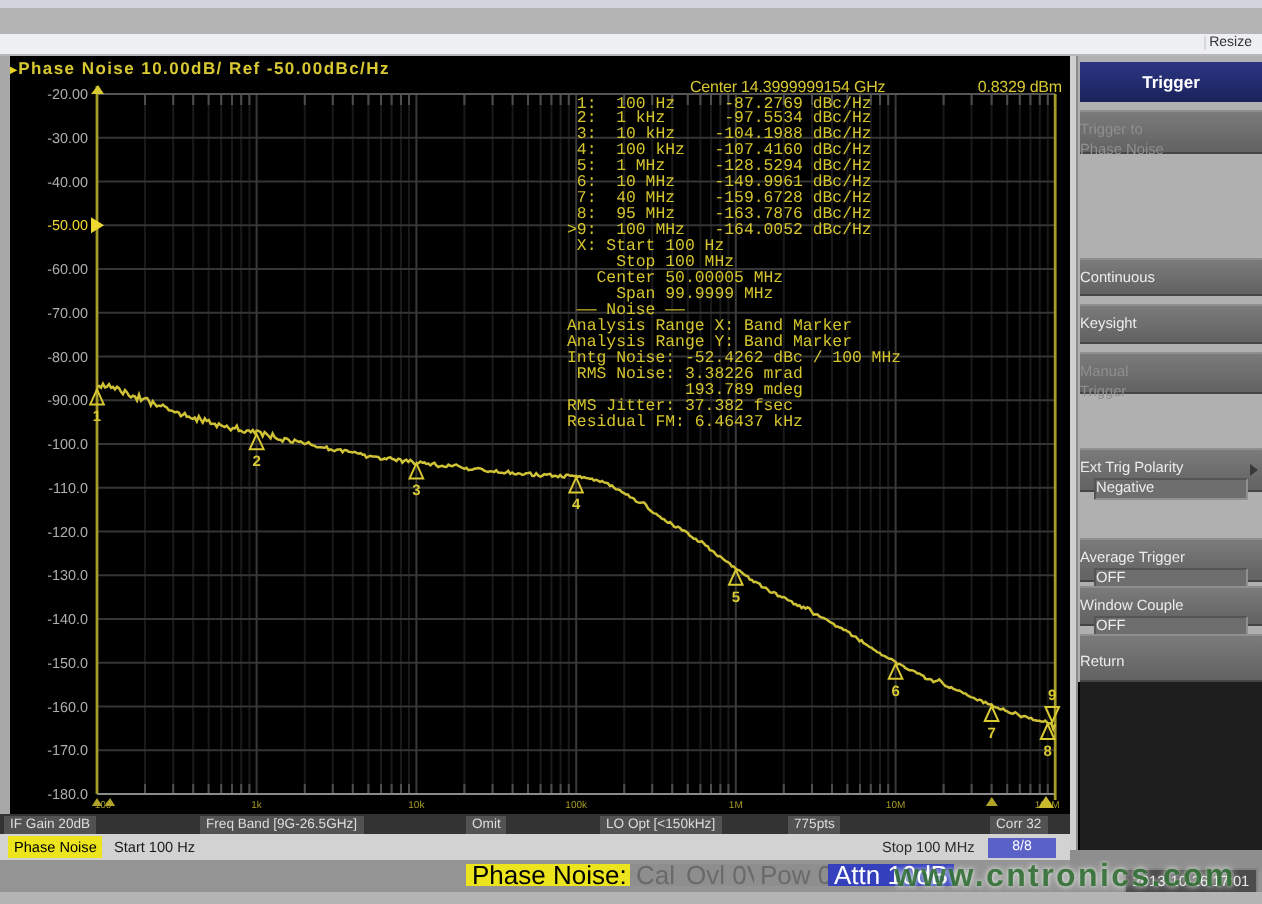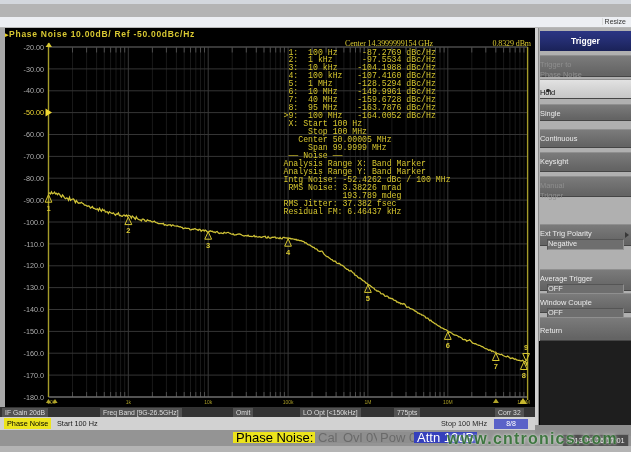--- a/index.html
+++ b/index.html
@@ -17,21 +17,21 @@
 #winbtns i {display:inline-block;width:4px;height:3px;border-radius:50%;background:#aab6c4;margin-left:6px}
 #menubar {position:absolute;left:0;top:17px;width:631px;height:11px;background:#edeff3;
   border-bottom:1px solid #b8b8b8}
 #resize {position:absolute;right:3px;top:1px;font-size:7px;color:#333;padding:0 2px;border-left:1px solid #d8d8d8}
 
 #screen {position:absolute;left:0;top:28px;width:631px;height:418px;background:#000}
 #lframe {position:absolute;left:0;top:28px;width:5px;height:379px;background:#a8a8a8}
 #plot {position:absolute;left:0;top:28px}
 #hdr {position:absolute;left:3px;top:28.5px;color:#d8c832;font-size:8.5px;letter-spacing:0.72px;font-weight:bold;white-space:pre}
 #hdr .tri {color:#e8d020;font-size:7px}
-#cline {position:absolute;left:345px;top:39px;width:186px;color:#d8c832;font-family:Liberation Serif, serif;font-size:8px;letter-spacing:-0.1px;white-space:pre}
+#cline {position:absolute;left:345px;top:39px;width:186px;color:#d8c832;font-family:Liberation Sans, sans-serif;font-size:8px;letter-spacing:-0.1px;white-space:pre}
 #cline b {position:absolute;right:0;top:0;font-weight:normal}
 #mtable {position:absolute;left:283.5px;top:48.5px;color:#d6c62e;font-family:"Liberation Mono",monospace;
   font-size:8.2px;line-height:7.95px;white-space:pre;letter-spacing:0}
 
 #bar1 {position:absolute;left:0;top:407px;width:536px;height:10px;background:#333;color:#ddd;font-size:6.8px}
 #bar1 span {position:absolute;top:0.5px;height:9px;line-height:9px;background:#525252;padding:0 3px}
 #bar2 {position:absolute;left:0;top:417px;width:536px;height:13px;background:#d2d2d2;font-size:7.5px;color:#1a1a1a}
 #pn1 {position:absolute;left:4px;top:1px;height:11px;line-height:11px;background:#ece41c;color:#000;padding:0 3px;font-size:7.3px}
 #start1 {position:absolute;left:57px;top:1px;line-height:11px;font-size:7.3px}
 #stop1 {position:absolute;left:441px;top:1px;line-height:11px;font-size:7.3px;color:#2a2a2a}
@@ -339,22 +339,20 @@
     <span class="chip" id="c1">Cal</span>
     <span class="chip" id="c2">Ovl 0V</span>
     <span class="chip" id="c3">Pow 0V</span>
     <span class="chip" id="attn">Attn 10dB</span>
   </div>
   <div id="lframe"></div>
   <div id="sbar"></div>
   <div id="sstrip"></div>
 <div class="sbhead">Trigger</div>
 <div class="btn dis" style="top:55px;height:22px">Trigger to<br>Phase Noise</div>
-<div class="btn hold" style="top:79px;height:20px"><span class="dot"></span><span class="holdtxt">Hold</span></div>
-<div class="btn" style="top:104px;height:17px">Single</div>
 <div class="btn" style="top:129px;height:19px">Continuous</div>
 <div class="btn" style="top:152px;height:20px">Keysight</div>
 <div class="btn dis" style="top:176px;height:21px">Manual<br>Trigger</div>
 <div class="btn" style="top:224px;height:22px">Ext Trig Polarity<span class="sub">Negative</span><span class="arr"></span></div>
 <div class="btn" style="top:269px;height:22px">Average Trigger<span class="sub">OFF</span></div>
 <div class="btn" style="top:293px;height:20px">Window Couple<span class="sub">OFF</span></div>
 <div class="btn" style="top:317px;height:24px"><span style="position:relative;top:4px">Return</span></div>
   <div id="sdark"></div>
   <div id="sgrey"></div>
   <div id="dtbox">2013-10-26 17:01</div>

